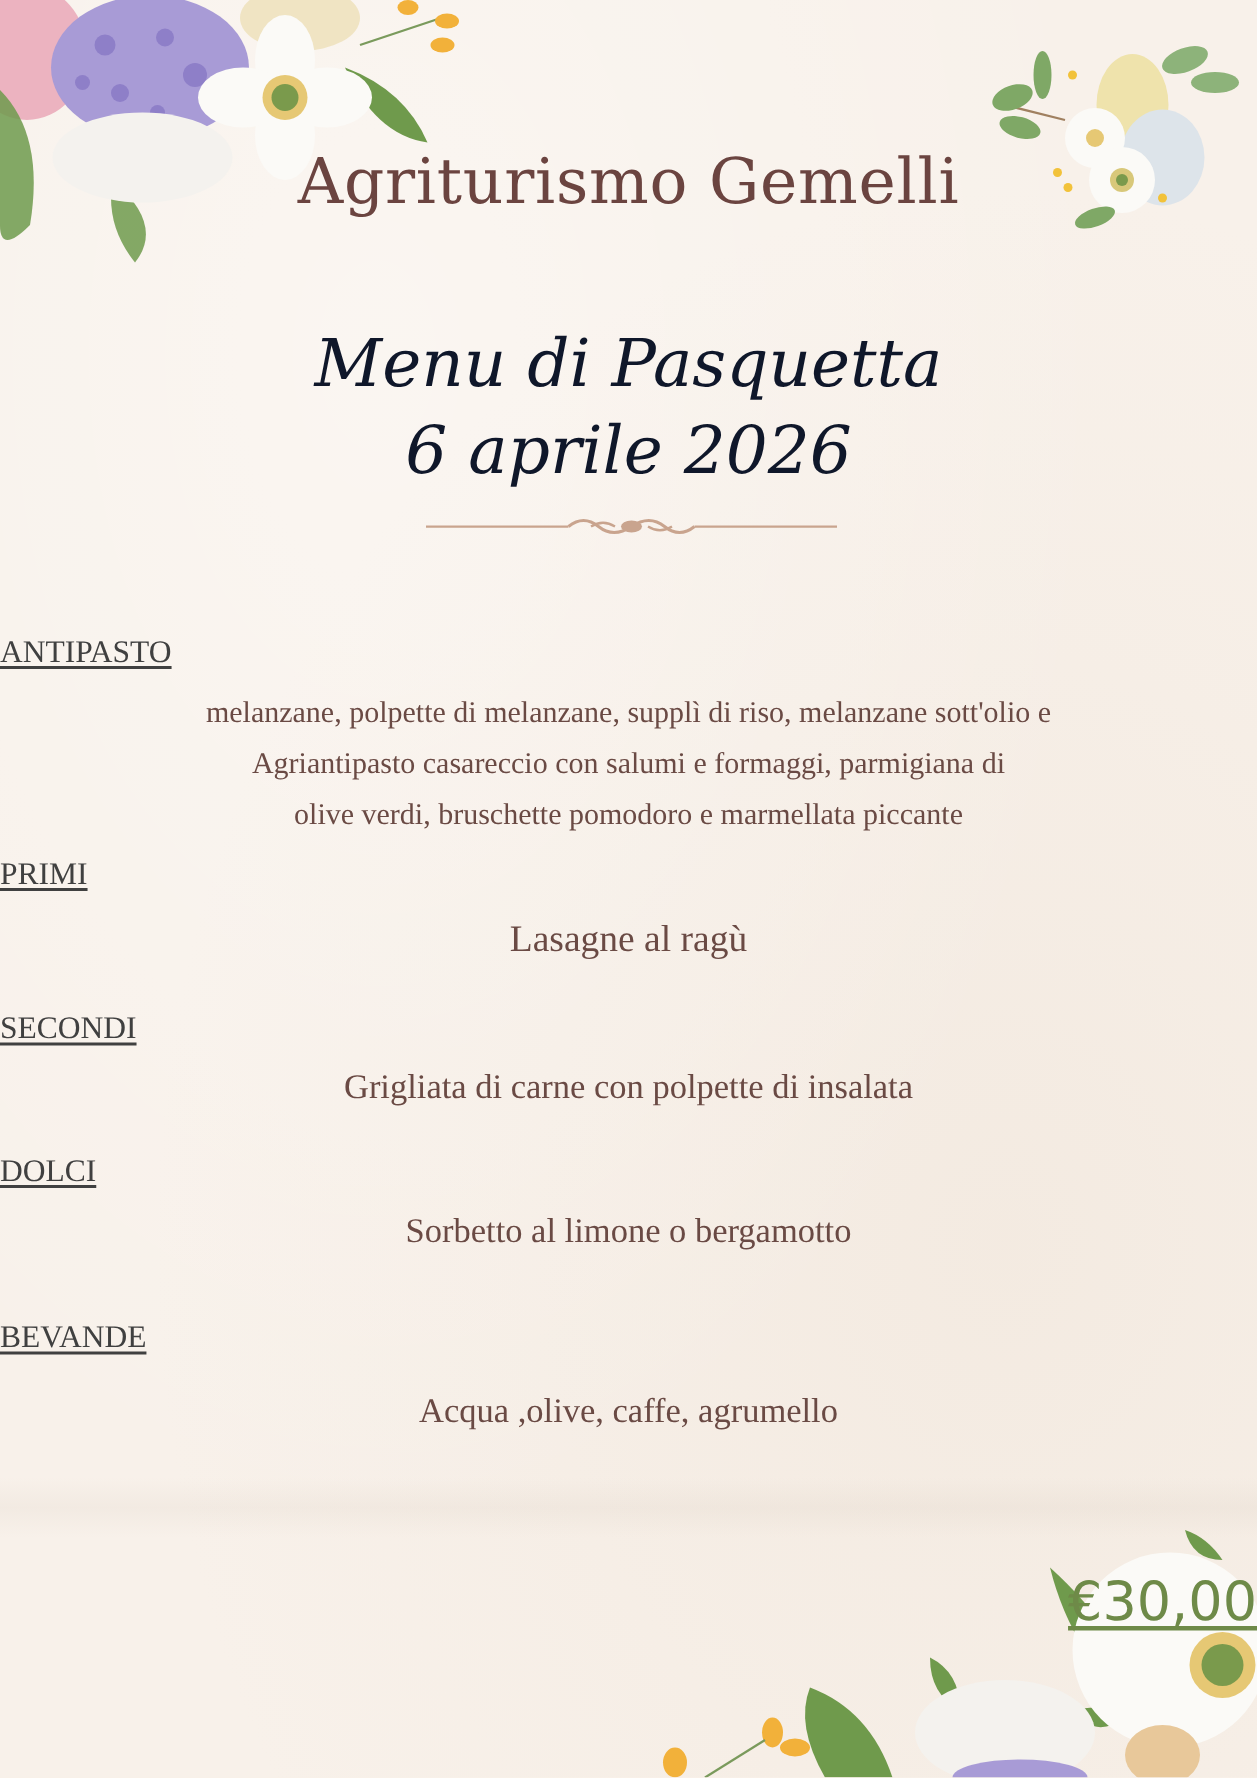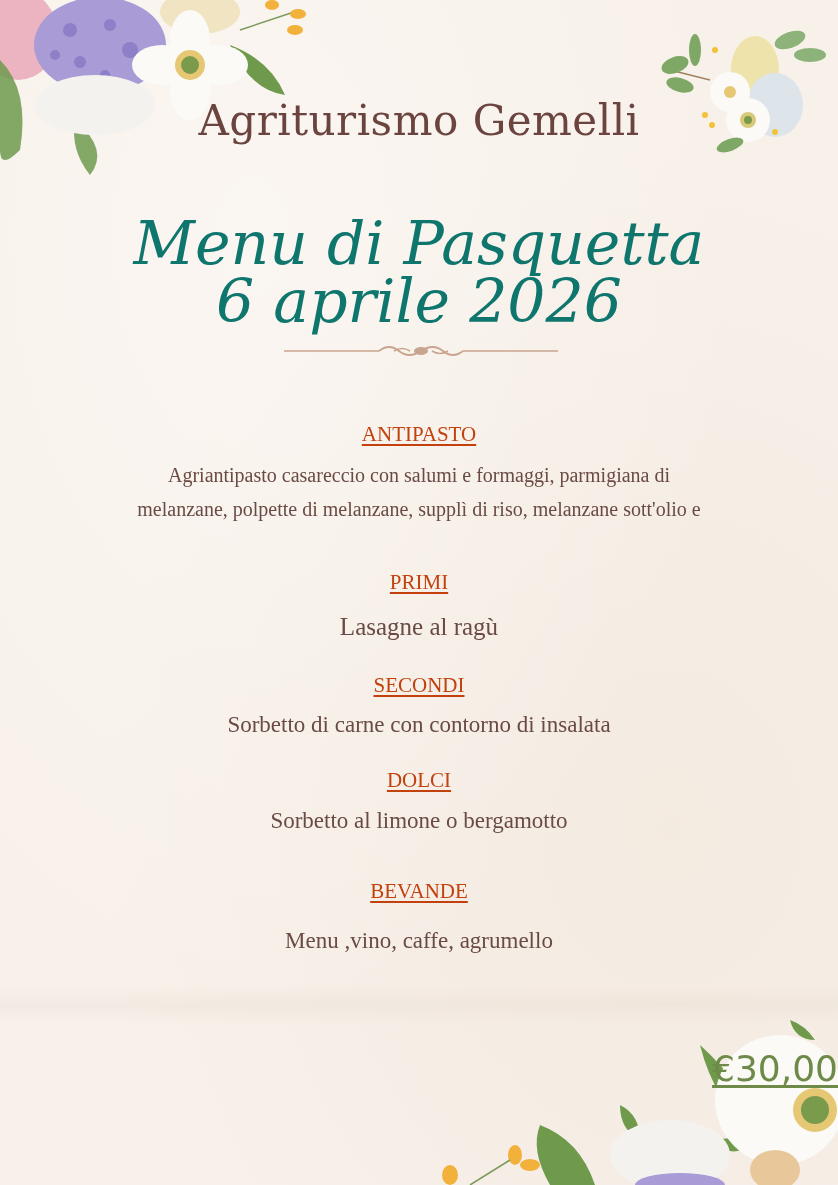--- a/index.html
+++ b/index.html
@@ -25,28 +25,28 @@
   .deco-br { left: 430px; top: 1010px; width: 408px; height: 175px; }
 
   .title {
     position: absolute; left: 0; right: 0; top: 96px; text-align: center;
     font-family: "DejaVu Serif", serif; 
     font-size: 42px; color: #6b4440; letter-spacing: 0.5px;
   }
   .subtitle {
     position: absolute; left: 0; right: 0; top: 214px; text-align: center;
     font-family: "DejaVu Serif", serif; font-style: italic;
-    font-size: 60px; line-height: 58px; color: #0f766e;
+    font-size: 44px; line-height: 58px; color: #0f172a;
   }
   .divider { position: absolute; left: 284px; top: 343px; width: 274px; height: 16px; }
 
   .section-head {
-    position: absolute; left: 0; right: 0; text-align: center;
+    position: absolute; left: 0; right: 0; 
     font-family: "Liberation Serif", serif; font-size: 21px;
-    color: #c2410c; text-decoration: underline; text-underline-offset: 3px;
+    color: #404040; text-decoration: underline; text-underline-offset: 3px;
     text-decoration-thickness: 2px;
   }
   .section-body {
     position: absolute; left: 70px; right: 70px; text-align: center;
     font-family: "Liberation Serif", serif; color: #6a4a44;
   }
   .price {
     position: absolute; left: 0; right: 0; top: 1048px; text-align: right;
     font-family: "DejaVu Sans", sans-serif; font-size: 36px; color: #6e8a48;
     text-decoration: underline; text-underline-offset: 4px; text-decoration-thickness: 3px;
@@ -137,29 +137,30 @@
 <svg class="divider" viewBox="0 0 274 16">
   <line x1="0" y1="8" x2="95" y2="8" stroke="#c9a48e" stroke-width="1.5"></line>
   <line x1="179" y1="8" x2="274" y2="8" stroke="#c9a48e" stroke-width="1.5"></line>
   <path d="M95 8 Q105 0 115 8 Q125 16 137 8 Q149 0 159 8 Q169 16 179 8" fill="none" stroke="#c9a48e" stroke-width="2"></path>
   <path d="M110 8 Q118 3 126 8 M148 8 Q156 13 164 8" fill="none" stroke="#c9a48e" stroke-width="1.5"></path>
   <ellipse cx="137" cy="8" rx="7" ry="4" fill="#c9a48e"></ellipse>
 </svg>
 
 <div class="section-head" style="top:422px;">ANTIPASTO</div>
 <div class="section-body" style="top:458px; font-size:20px; line-height:34px;">
+  <div>melanzane, polpette di melanzane, supplì di riso, melanzane sott'olio e</div>
   <div>Agriantipasto casareccio con salumi e formaggi, parmigiana di</div>
-  <div>melanzane, polpette di melanzane, supplì di riso, melanzane sott'olio e</div>
+  <div>olive verdi, bruschette pomodoro e marmellata piccante</div>
 </div>
 
 <div class="section-head" style="top:570px;">PRIMI</div>
 <div class="section-body" style="top:613px; font-size:25px;">Lasagne al ragù</div>
 
 <div class="section-head" style="top:673px;">SECONDI</div>
-<div class="section-body" style="top:712px; font-size:23px;">Sorbetto di carne con contorno di insalata</div>
+<div class="section-body" style="top:712px; font-size:23px;">Grigliata di carne con polpette di insalata</div>
 
 <div class="section-head" style="top:768px;">DOLCI</div>
 <div class="section-body" style="top:808px; font-size:23px;">Sorbetto al limone o bergamotto</div>
 
 <div class="section-head" style="top:879px;">BEVANDE</div>
-<div class="section-body" style="top:928px; font-size:23px;">Menu ,vino, caffe, agrumello</div>
+<div class="section-body" style="top:928px; font-size:23px;">Acqua ,olive, caffe, agrumello</div>
 
 <div class="price">€30,00</div>
 
 </body></html>

